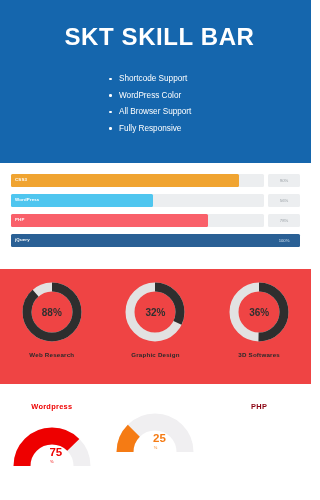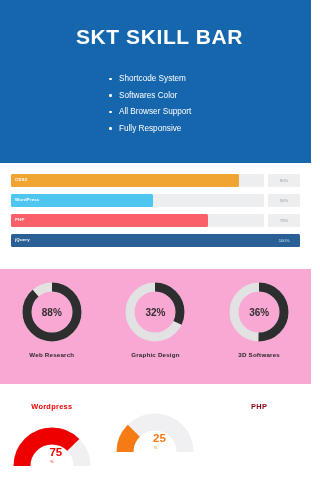--- a/index.html
+++ b/index.html
@@ -24,21 +24,21 @@
     position: absolute;
     left: 0; top: 0;
     width: 311px;
     height: 163px;
     background: #1566ad;
     padding-top: 22px;
   }
   .hero-title {
     text-align: center;
     color: #ffffff;
-    font-size: 21px;
+    font-size: 24px;
     font-weight: bold;
     letter-spacing: 0.6px;
     line-height: 30px;
     margin-left: 8px;
   }
   .hero-list {
     margin: 19px 0 0 108px;
     list-style: none;
   }
   .hero-list li {
@@ -210,25 +210,25 @@
 </head>
 <body>
 
 <div id="page">
 
   <div class="hero" style="background: rgb(21, 102, 173);">
     <div class="hero-title">SKT SKILL BAR</div>
     <ul class="hero-list">
       <li>
         <span class="bullet"></span>
-        <span>Shortcode System</span>
+        <span>Shortcode Support</span>
       </li>
       <li>
         <span class="bullet"></span>
-        <span>Softwares Color</span>
+        <span>WordPress Color</span>
       </li>
       <li>
         <span class="bullet"></span>
         <span>All Browser Support</span>
       </li>
       <li>
         <span class="bullet"></span>
         <span>Fully Responsive</span>
       </li>
     </ul>
@@ -263,21 +263,21 @@
     <div class="bar-row full">
       <div class="bar-track" style="background: rgb(236, 238, 240);">
         <div class="bar-fill" style="width: 100%; background: rgb(42, 96, 149);"></div>
       </div>
       <div class="bar-label">jQuery</div>
       <div class="bar-pct">100%</div>
     </div>
 
   </div>
 
-  <div class="donuts-section" style="background: #f9a8d4;">
+  <div class="donuts-section" style="background: #ef4444;">
 
     <div class="donut-item">
       <div class="donut-wrap">
         <svg width="64" height="64" viewBox="0 0 64 64">
           <circle cx="32" cy="32" r="25" fill="none" stroke="#e2e2e2" stroke-width="9"></circle>
           <circle cx="32" cy="32" r="25" fill="none" stroke="#2e2e2e" stroke-width="9" stroke-linecap="butt" transform="rotate(-90 32 32)" stroke-dasharray="138.2300767579509 157.07963267948966"></circle>
         </svg>
         <div class="donut-value">88%</div>
       </div>
       <div class="donut-label">Web Research</div>

